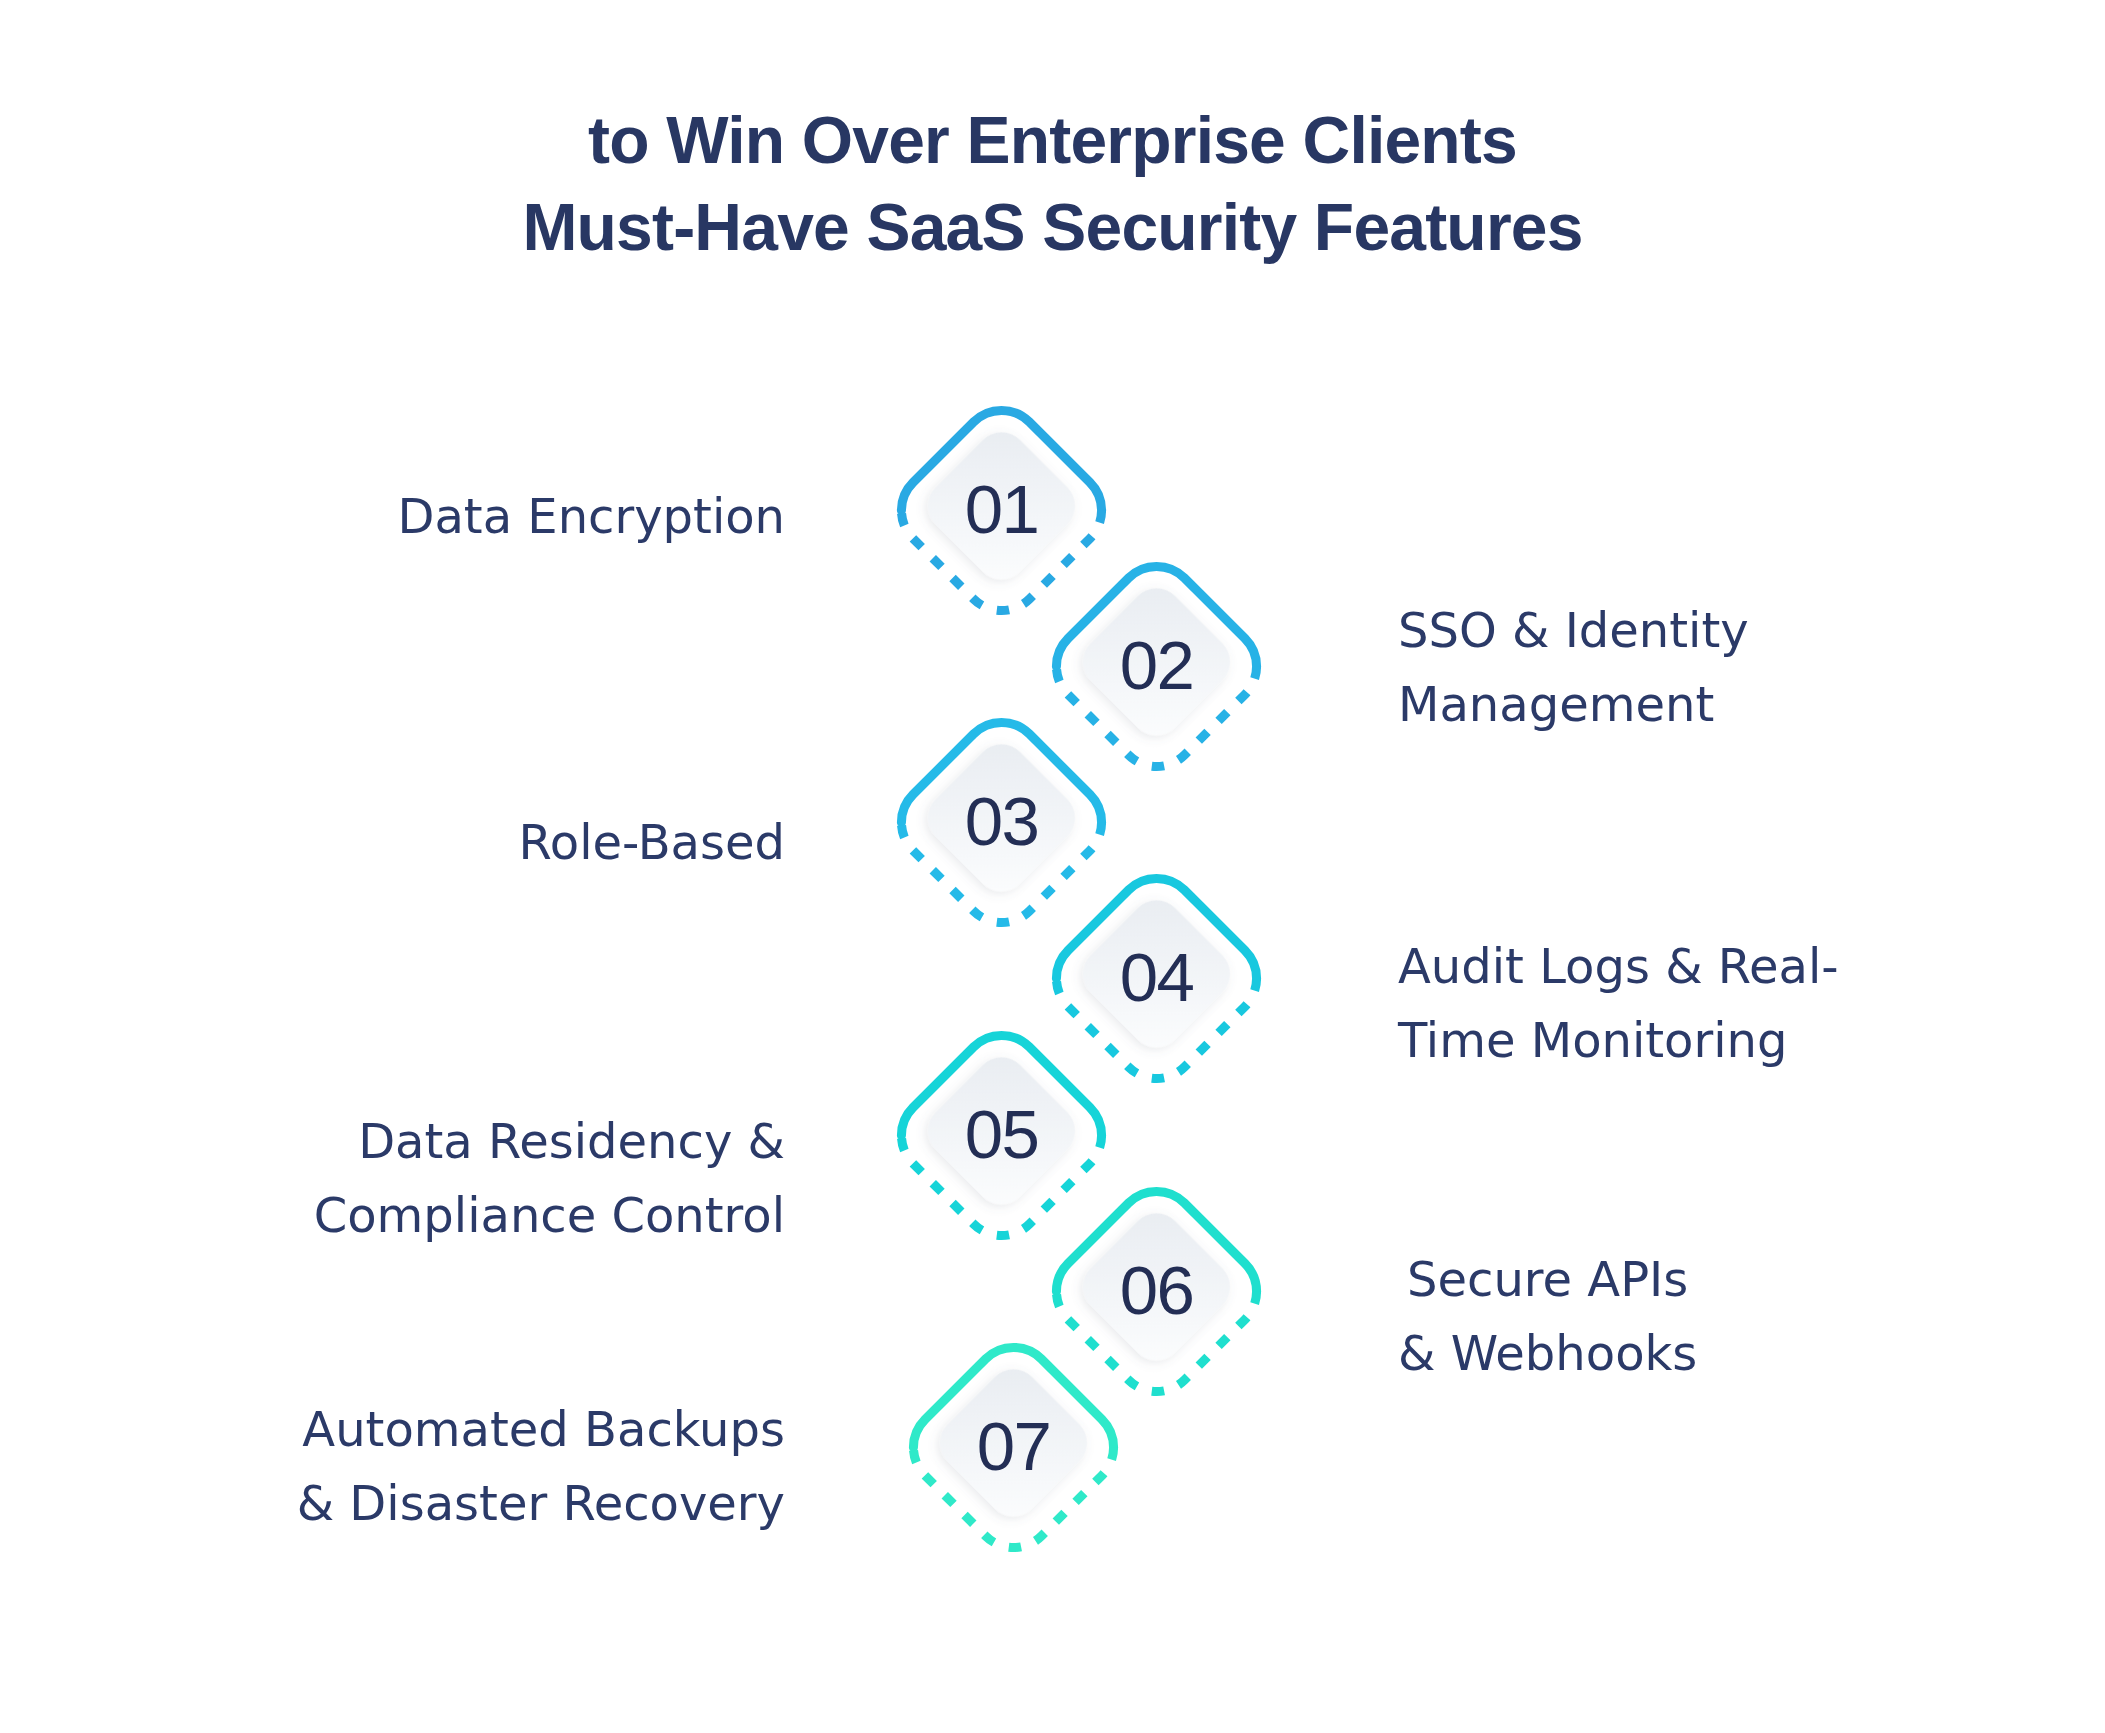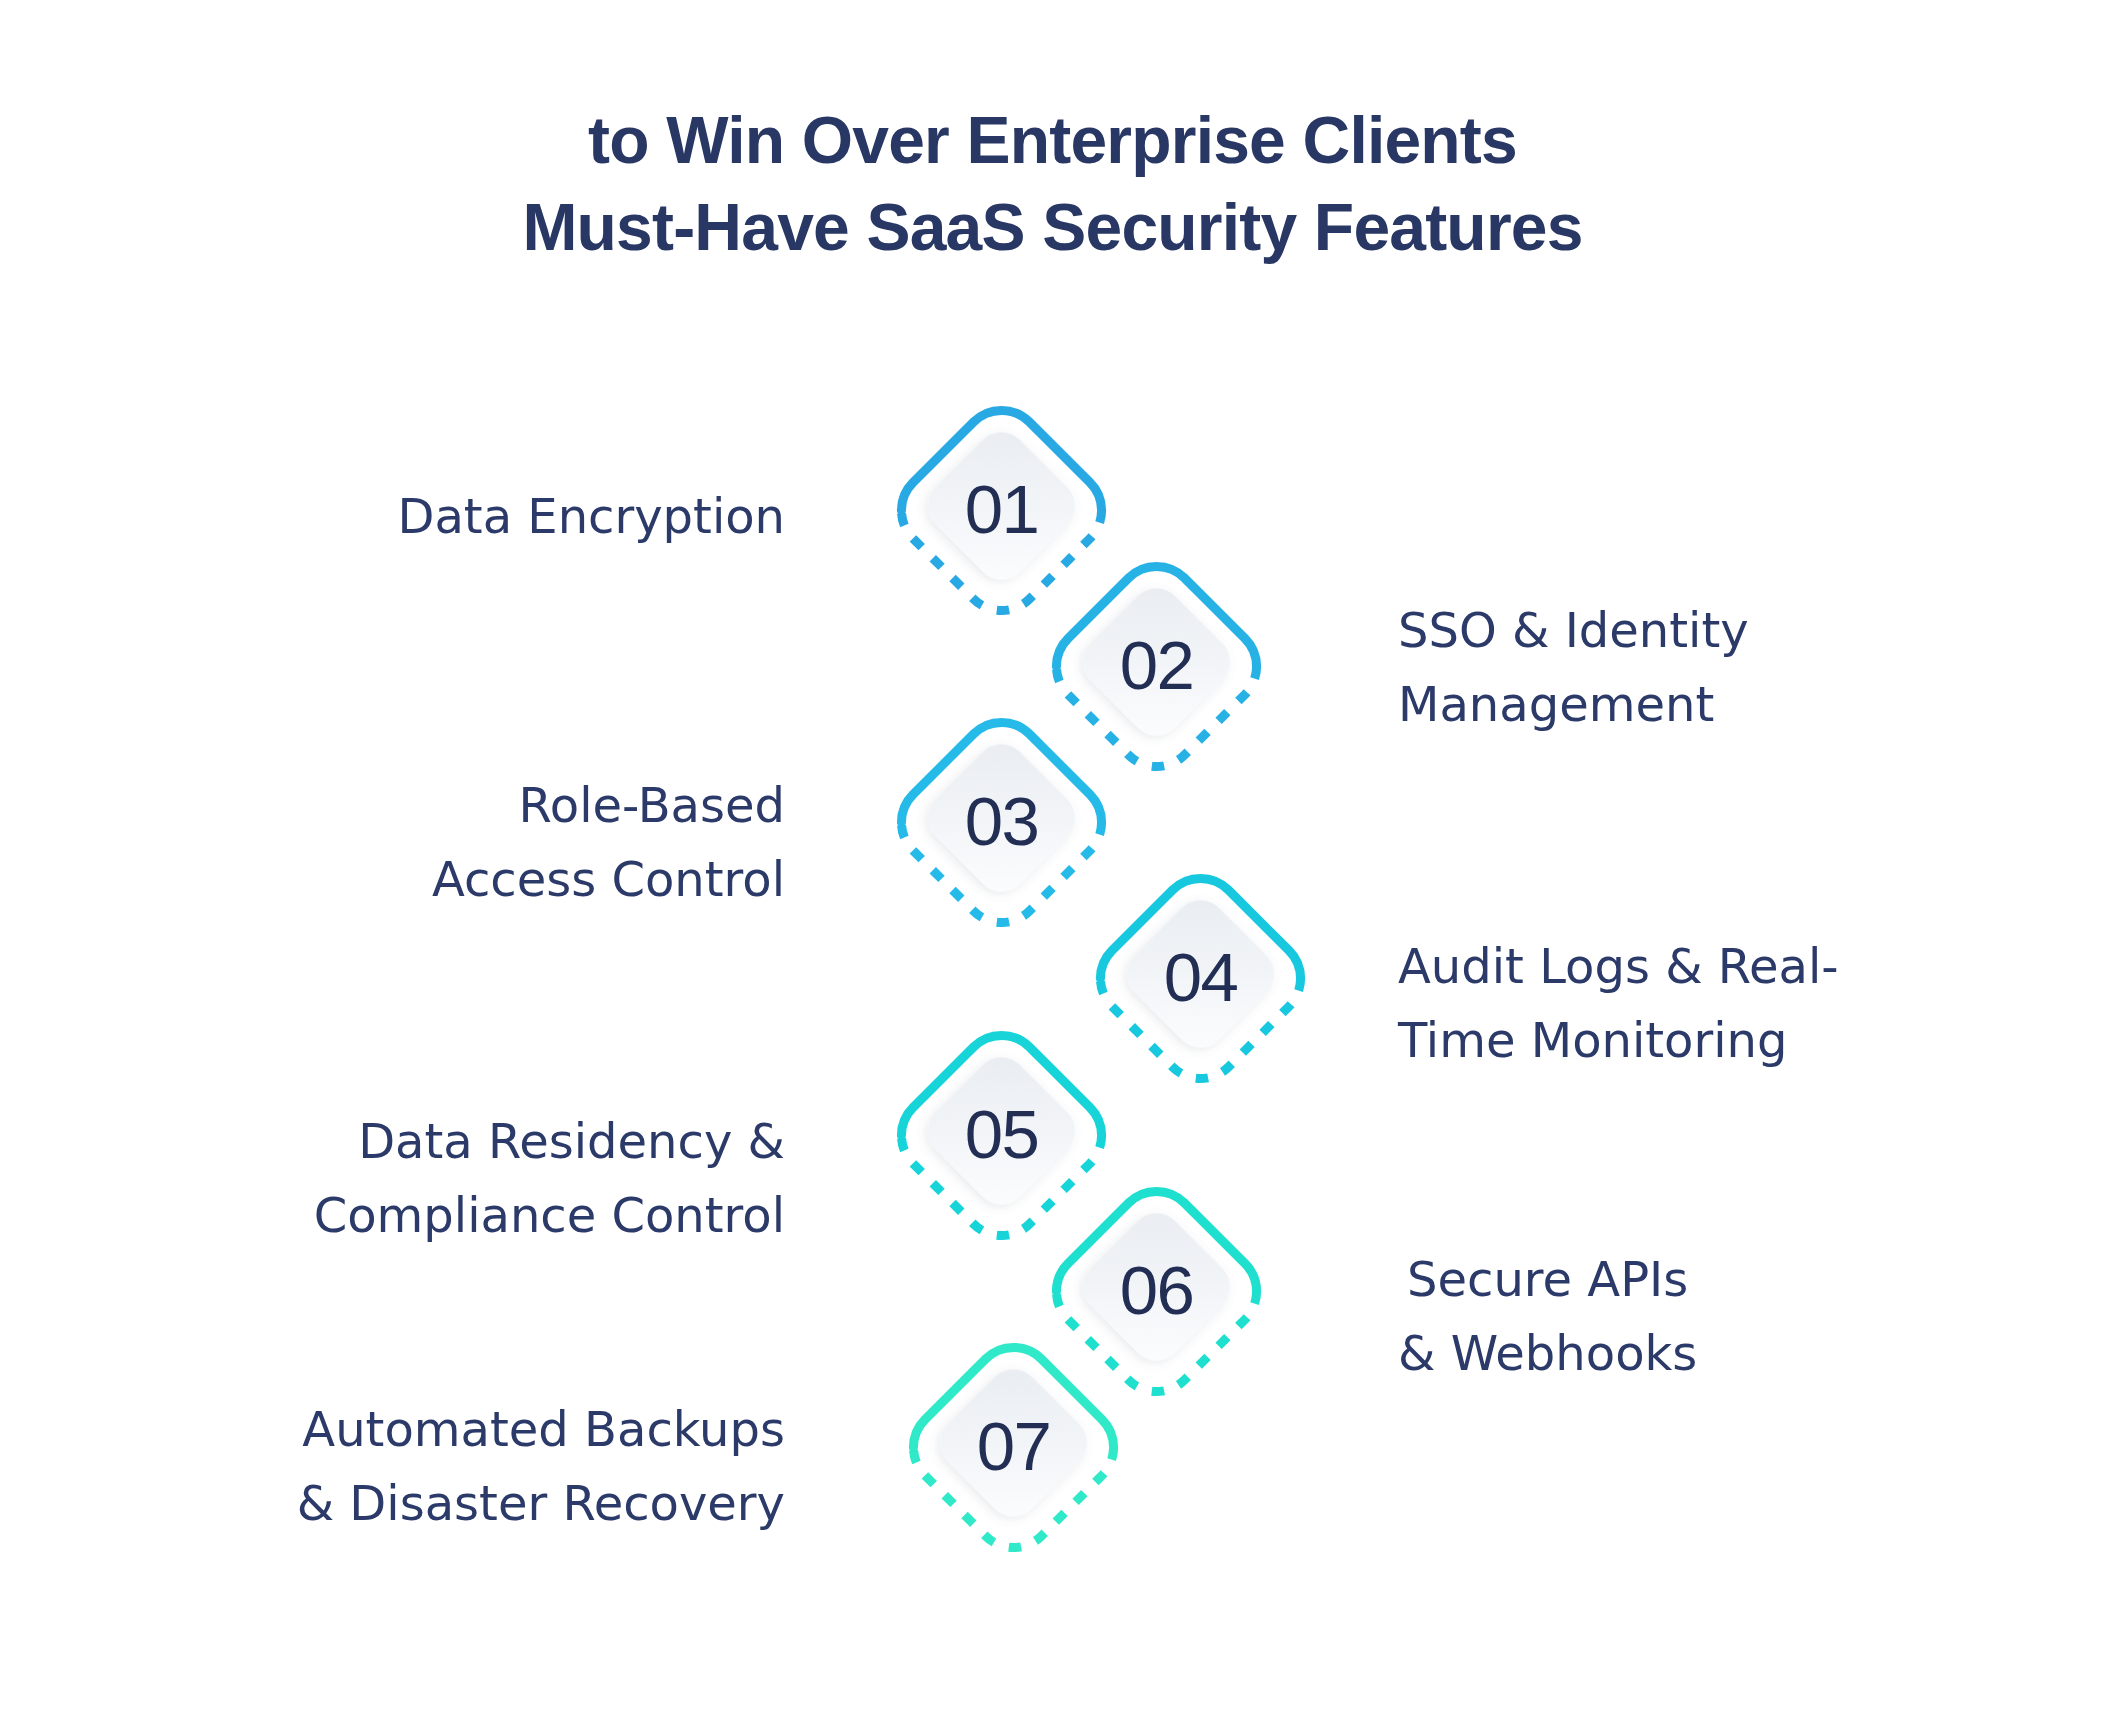--- a/index.html
+++ b/index.html
@@ -96,21 +96,21 @@
   <svg viewBox="0 0 300 300">
     <g transform="rotate(45 150 150)">
       <rect x="73.5" y="73.5" width="145" height="145" rx="32" fill="url(#diamondGrad)" filter="url(#softShadow)"></rect>
       <path class="solid-edge" d="M 64.06 235.94 A 48 48 0 0 1 50 202 L 50 98 A 48 48 0 0 1 98 50 L 202 50 A 48 48 0 0 1 235.94 64.06" stroke="#25bae8"></path>
       <path class="dashed-edge" d="M 235.94 64.06 A 48 48 0 0 1 250 98 L 250 202 A 48 48 0 0 1 202 250 L 98 250 A 48 48 0 0 1 64.06 235.94" stroke="#25bae8"></path>
     </g>
   </svg>
   <span class="num">03</span>
 </div>
 
-<div class="diamond" style="left:1077px; top:855px;">
+<div class="diamond" style="left:1033px; top:855px;">
   <svg viewBox="0 0 300 300">
     <g transform="rotate(45 150 150)">
       <rect x="73.5" y="73.5" width="145" height="145" rx="32" fill="url(#diamondGrad)" filter="url(#softShadow)"></rect>
       <path class="solid-edge" d="M 64.06 235.94 A 48 48 0 0 1 50 202 L 50 98 A 48 48 0 0 1 98 50 L 202 50 A 48 48 0 0 1 235.94 64.06" stroke="#18c8df"></path>
       <path class="dashed-edge" d="M 235.94 64.06 A 48 48 0 0 1 250 98 L 250 202 A 48 48 0 0 1 202 250 L 98 250 A 48 48 0 0 1 64.06 235.94" stroke="#18c8df"></path>
     </g>
   </svg>
   <span class="num">04</span>
 </div>
 
@@ -151,21 +151,20 @@
   <div>Data Encryption</div>
 </div>
 
 <div class="label right" style="top:667px;">
   <div>SSO &amp; Identity</div>
   <div>Management</div>
 </div>
 
 <div class="label left" style="top:842px;">
   <div>Role-Based</div>
-  <div>Access Control</div>
 </div>
 
 <div class="label right" style="top:1003px;">
   <div>Audit Logs &amp; Real-</div>
   <div>Time Monitoring</div>
 </div>
 
 <div class="label left" style="top:1156px;margin-top:22px;">
   <div>Data Residency &amp;</div>
   <div>Compliance Control</div>

